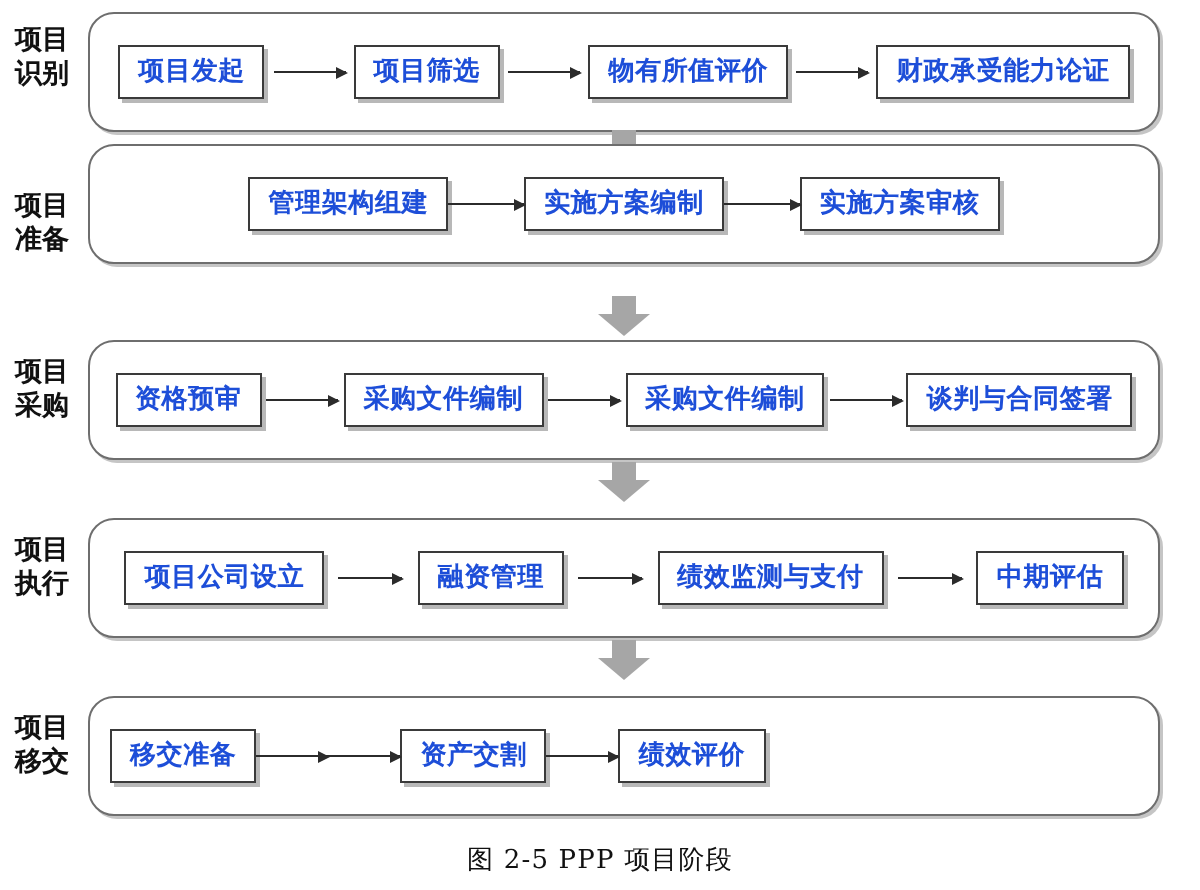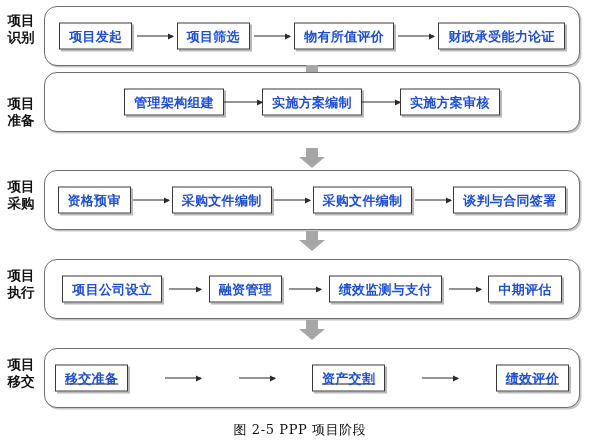--- a/index.html
+++ b/index.html
@@ -245,21 +245,21 @@
   </div>
 
   <div class="v-arrow" style="left:299px; top:320px;">
     <div class="stem"></div>
       <div class="tip"></div>
   </div>
 
   <div class="stage-label" style="top:356px;">项目
 移交</div>
   <div class="band" style="top:348px; height:60px;">
-    <div class="band-inner" style="justify-content:space-between;text-decoration:underline;">
+    <div class="band-inner" style="justify-content:flex-start;">
       <div class="node">移交准备</div>
       <div class="h-arrow" style="width:36px;">
           <div class="shaft"></div>
           <div class="head"></div>
         </div>
       <div class="h-arrow" style="width:36px;">
           <div class="shaft"></div>
           <div class="head"></div>
         </div>
       <div class="node">资产交割</div>

